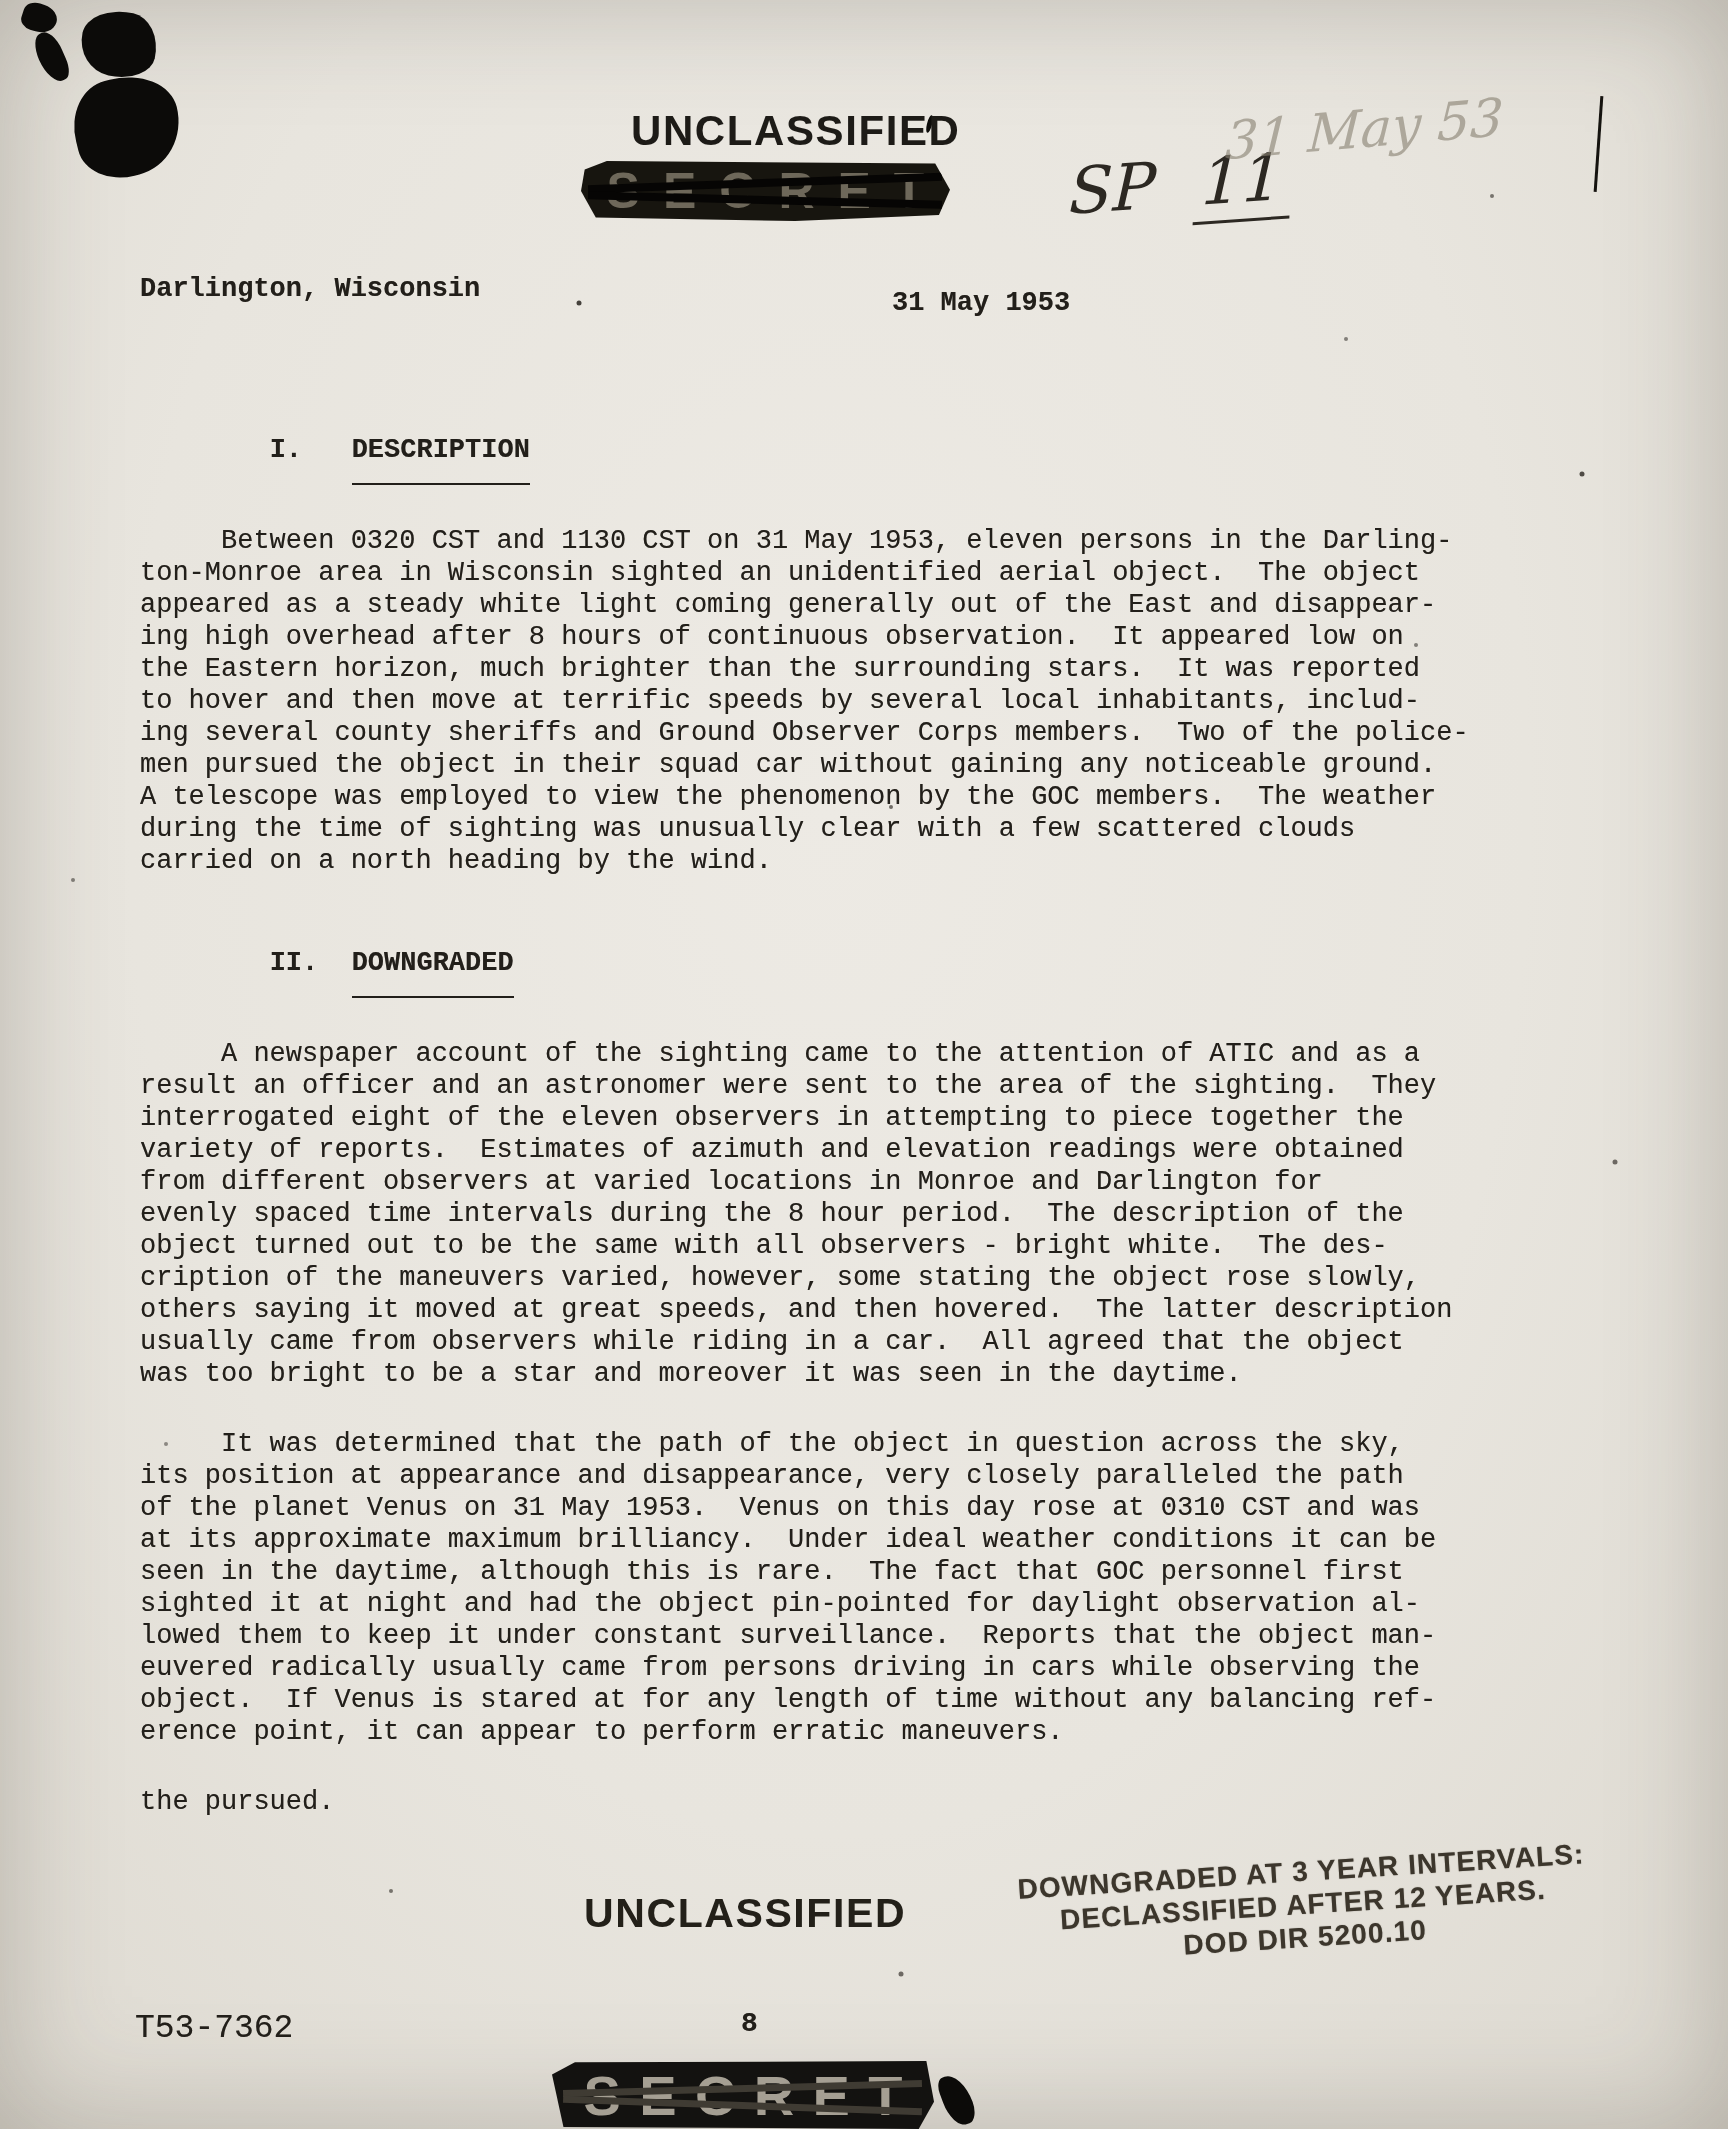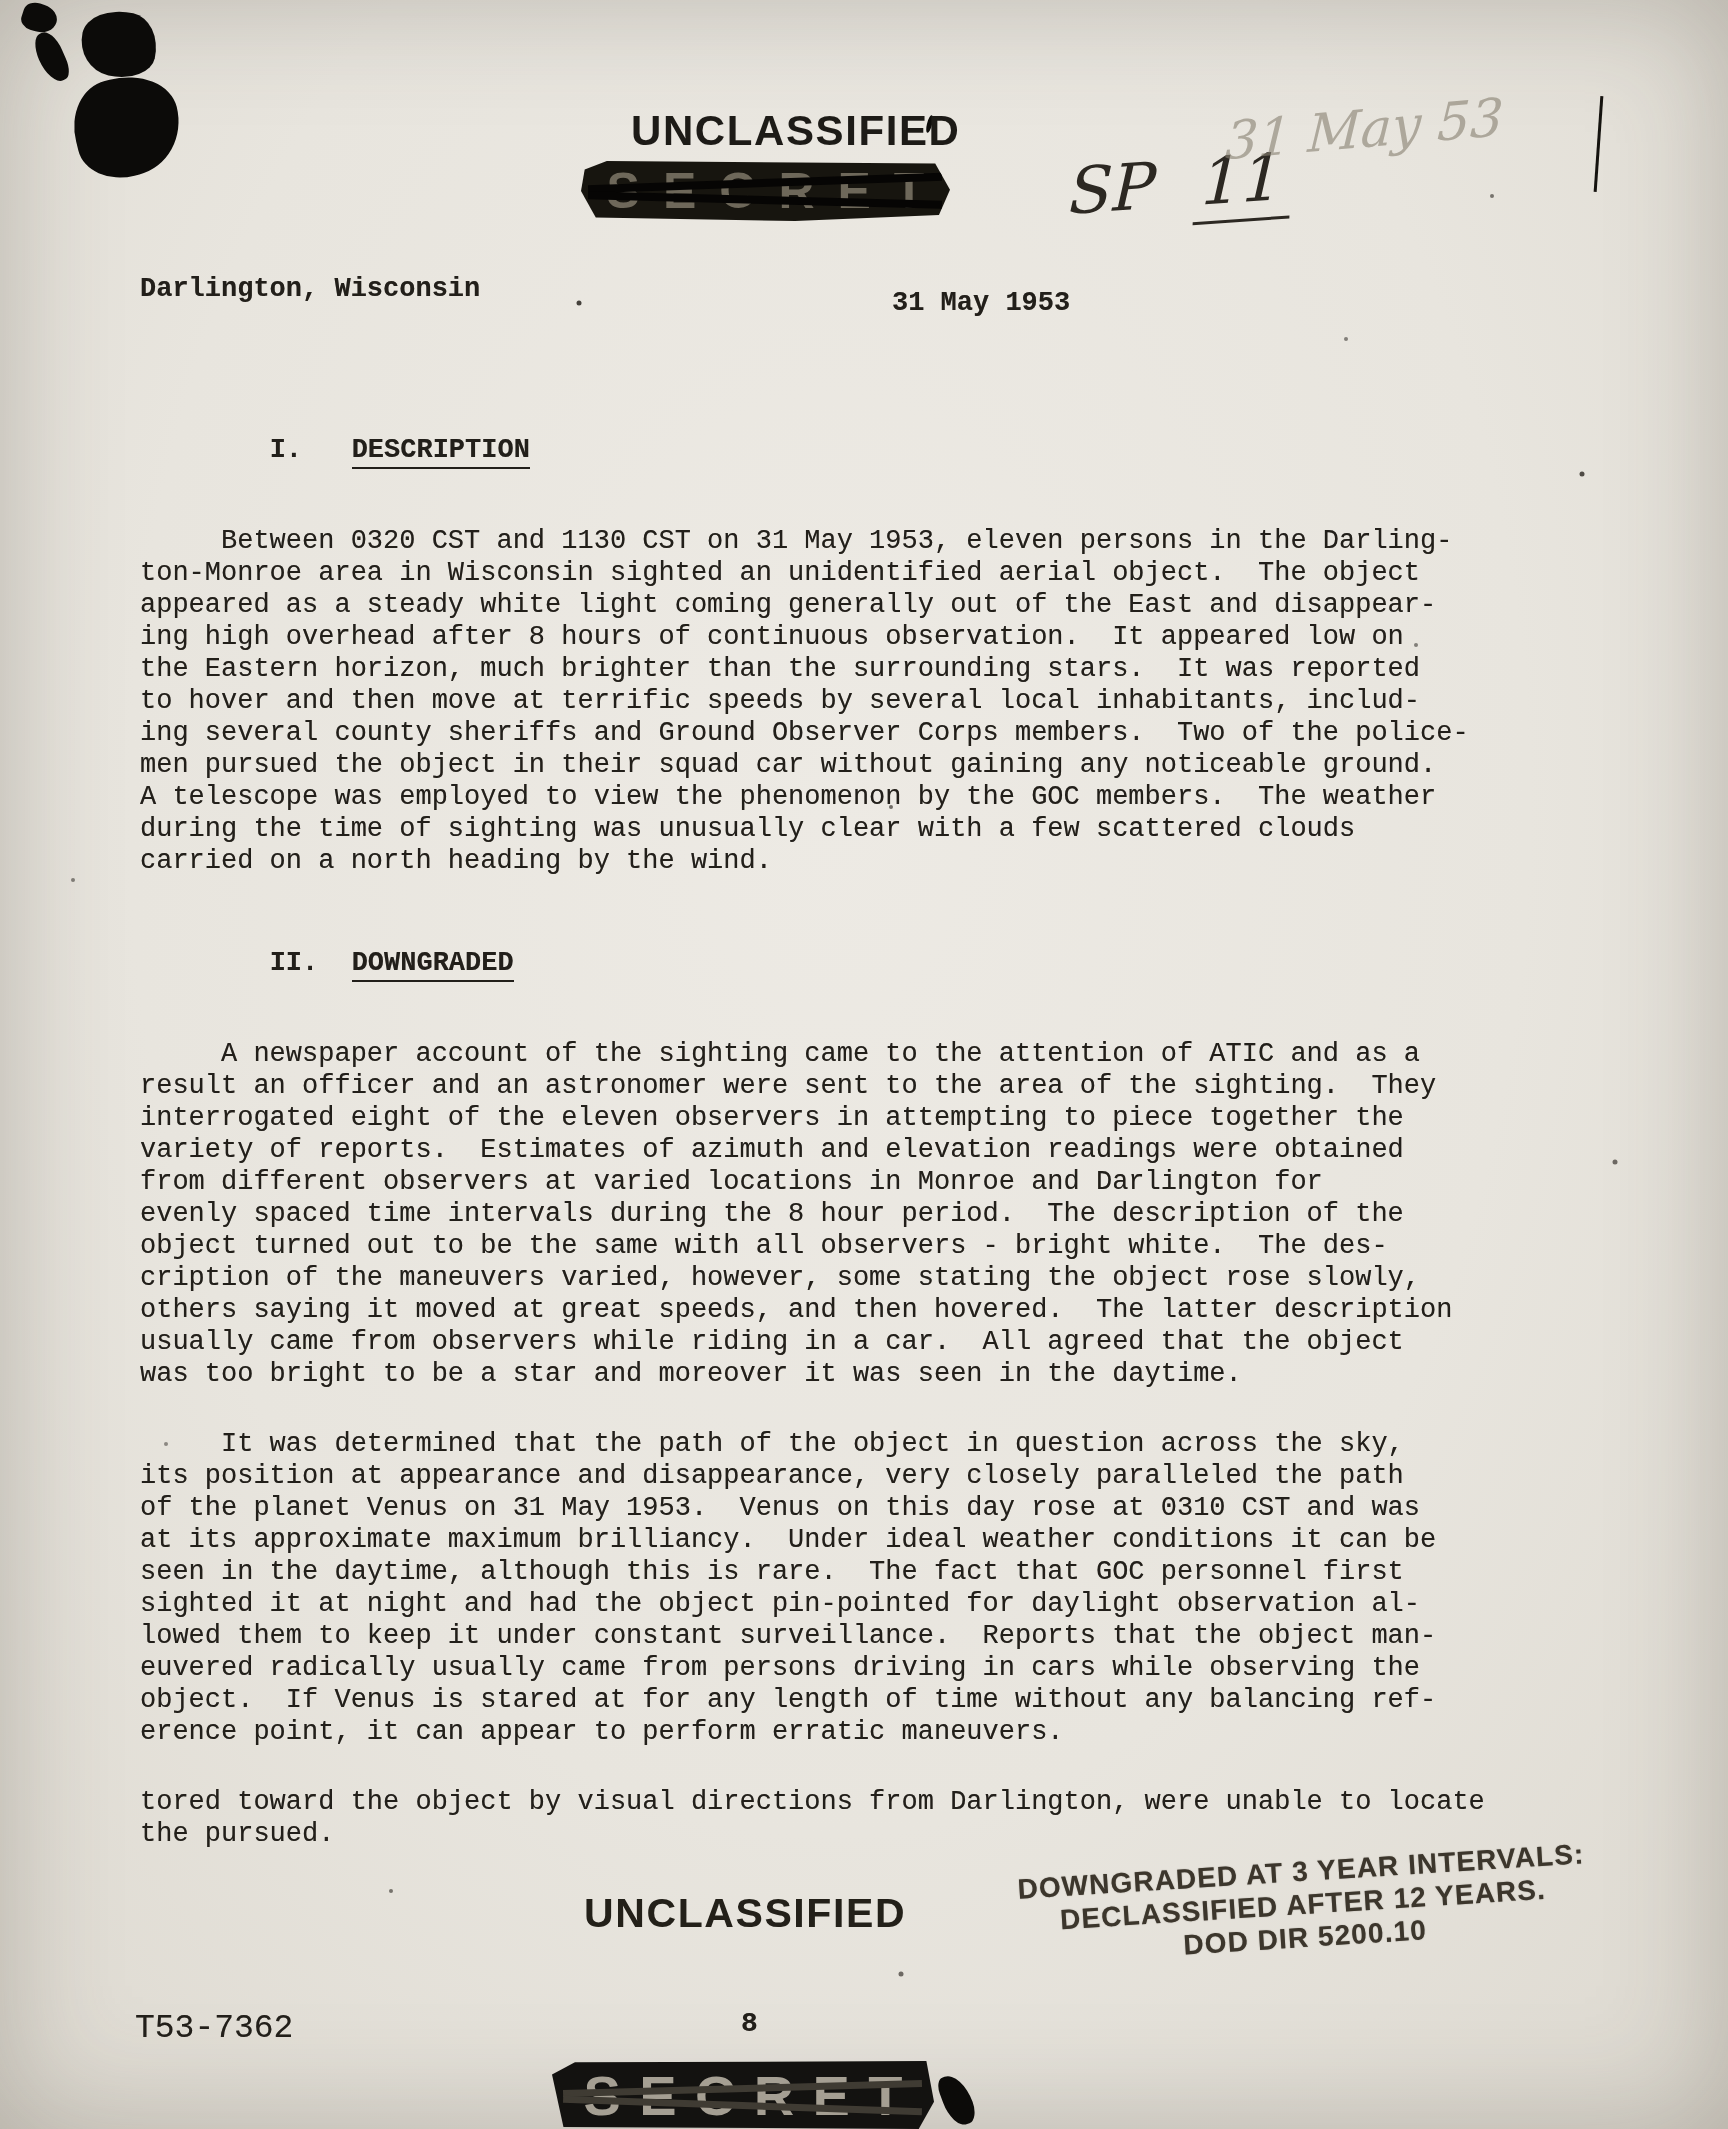--- a/index.html
+++ b/index.html
@@ -82,21 +82,21 @@
   }
 
   
   .meta-location { position:absolute; left:140px; top:274px; font-size:27px; font-weight:bold; white-space:pre; }
   .meta-date     { position:absolute; left:892px; top:288px; font-size:27px; font-weight:bold; white-space:pre; }
 
   
   .body-text { position:absolute; left:140px; top:402px; width:1473px; font-size:27px; line-height:32px; }
   .section-heading { font-weight:bold; margin-bottom:27px; white-space:pre; }
   .section-heading .numeral { display:inline-block; width:82px; }
-  .section-heading .title { border-bottom:2.2px solid #221f1a; padding-bottom:2px;margin-top:27px; }
+  .section-heading .title { border-bottom:2.2px solid #221f1a; padding-bottom:18px;margin-top:27px; }
   .paragraph { margin-bottom:38px; white-space:pre;margin-top:24px; }
   .paragraph .line { white-space:pre; }
 
   
   .footer-unclassified {
     position:absolute; left:584px; top:1890px;
     font-family:"Liberation Sans",sans-serif; font-weight:bold;
     font-size:41px; letter-spacing:1.6px; color:#232019;
   }
   .downgrade-stamp {
@@ -157,21 +157,21 @@
       </div>
       <div class="paragraph"><div class="line">     Between 0320 CST and 1130 CST on 31 May 1953, eleven persons in the Darling-</div><div class="line">ton-Monroe area in Wisconsin sighted an unidentified aerial object.  The object</div><div class="line">appeared as a steady white light coming generally out of the East and disappear-</div><div class="line">ing high overhead after 8 hours of continuous observation.  It appeared low on</div><div class="line">the Eastern horizon, much brighter than the surrounding stars.  It was reported</div><div class="line">to hover and then move at terrific speeds by several local inhabitants, includ-</div><div class="line">ing several county sheriffs and Ground Observer Corps members.  Two of the police-</div><div class="line">men pursued the object in their squad car without gaining any noticeable ground.</div><div class="line">A telescope was employed to view the phenomenon by the GOC members.  The weather</div><div class="line">during the time of sighting was unusually clear with a few scattered clouds</div><div class="line">carried on a north heading by the wind.</div></div>
     </div>
 
     <div class="section">
       <div class="section-heading">
         <span class="numeral">II.</span><span class="title">DOWNGRADED</span>
       </div>
       <div class="paragraph"><div class="line">     A newspaper account of the sighting came to the attention of ATIC and as a</div><div class="line">result an officer and an astronomer were sent to the area of the sighting.  They</div><div class="line">interrogated eight of the eleven observers in attempting to piece together the</div><div class="line">variety of reports.  Estimates of azimuth and elevation readings were obtained</div><div class="line">from different observers at varied locations in Monroe and Darlington for</div><div class="line">evenly spaced time intervals during the 8 hour period.  The description of the</div><div class="line">object turned out to be the same with all observers - bright white.  The des-</div><div class="line">cription of the maneuvers varied, however, some stating the object rose slowly,</div><div class="line">others saying it moved at great speeds, and then hovered.  The latter description</div><div class="line">usually came from observers while riding in a car.  All agreed that the object</div><div class="line">was too bright to be a star and moreover it was seen in the daytime.</div></div>
       <div class="paragraph"><div class="line">     It was determined that the path of the object in question across the sky,</div><div class="line">its position at appearance and disappearance, very closely paralleled the path</div><div class="line">of the planet Venus on 31 May 1953.  Venus on this day rose at 0310 CST and was</div><div class="line">at its approximate maximum brilliancy.  Under ideal weather conditions it can be</div><div class="line">seen in the daytime, although this is rare.  The fact that GOC personnel first</div><div class="line">sighted it at night and had the object pin-pointed for daylight observation al-</div><div class="line">lowed them to keep it under constant surveillance.  Reports that the object man-</div><div class="line">euvered radically usually came from persons driving in cars while observing the</div><div class="line">object.  If Venus is stared at for any length of time without any balancing ref-</div><div class="line">erence point, it can appear to perform erratic maneuvers.</div></div>
-      <div class="paragraph"><div class="line">tored toward the object by visual directions from Darlington, were unable to locate</div><div class="line">the pursued.</div></div>
+      <div class="paragraph"><div class="line">the pursued.</div></div>
     </div>
   </div>
 
   <div class="footer-unclassified">UNCLASSIFIED</div>
   <div class="downgrade-stamp">
     <div>DOWNGRADED AT 3 YEAR INTERVALS:</div>
     <div>DECLASSIFIED AFTER 12 YEARS.</div>
     <div>DOD DIR 5200.10</div>
   </div>
   <div class="doc-number typed">T53-7362</div>

